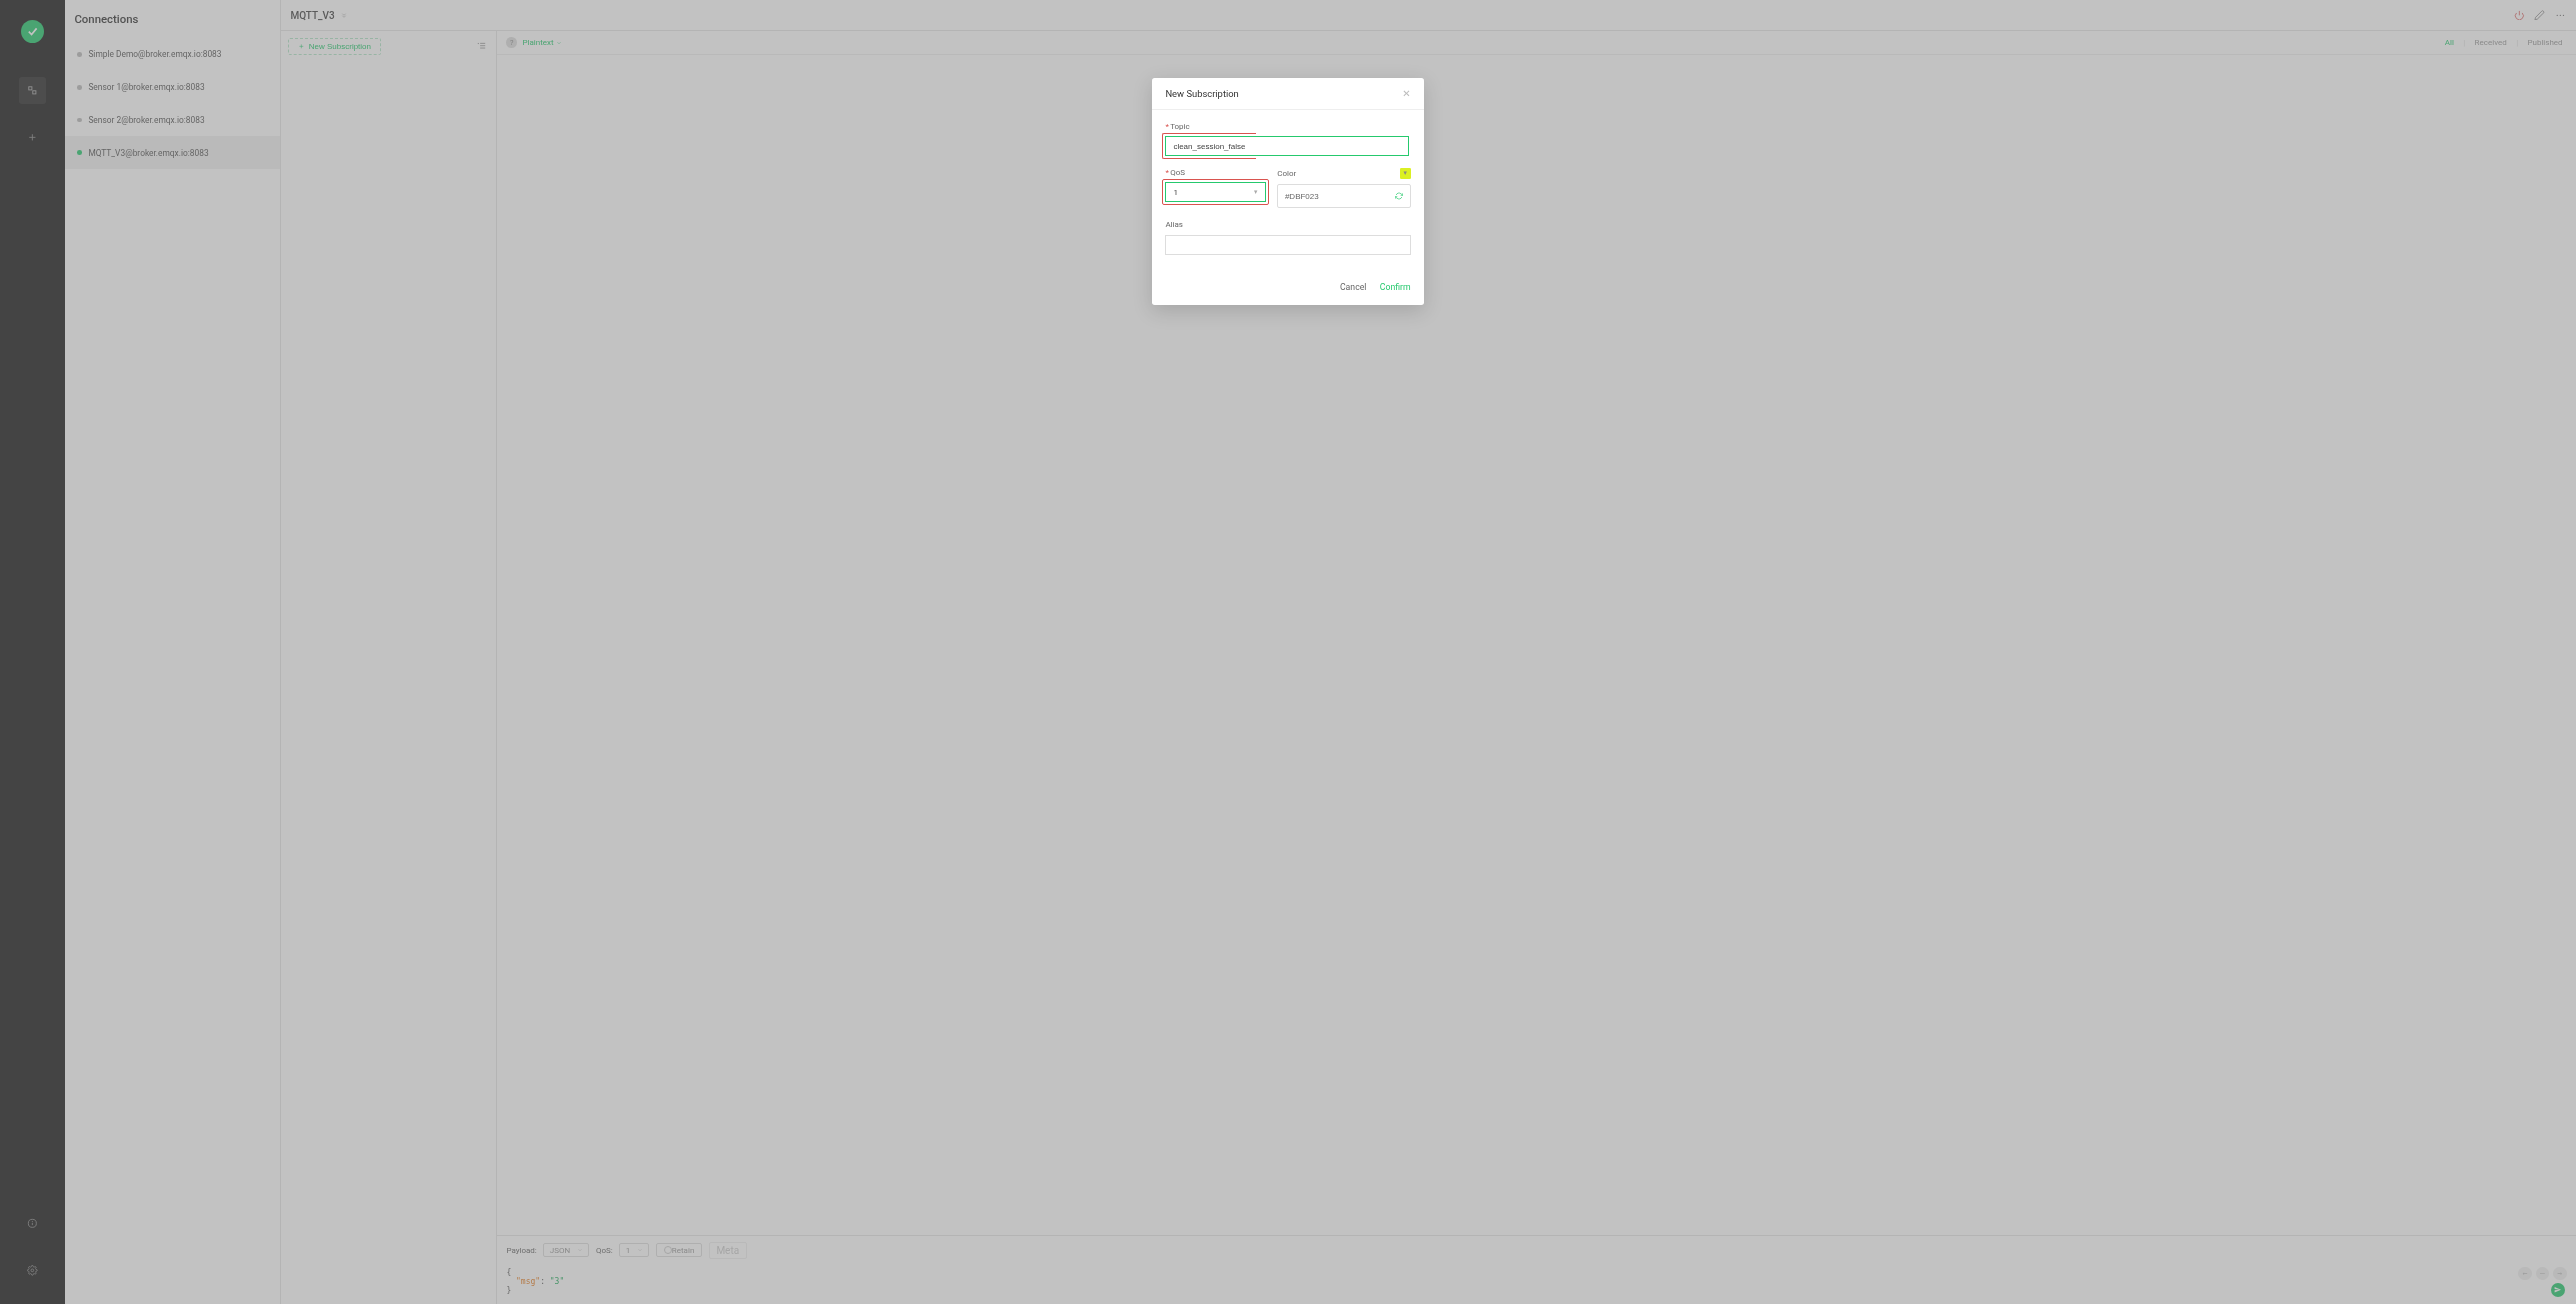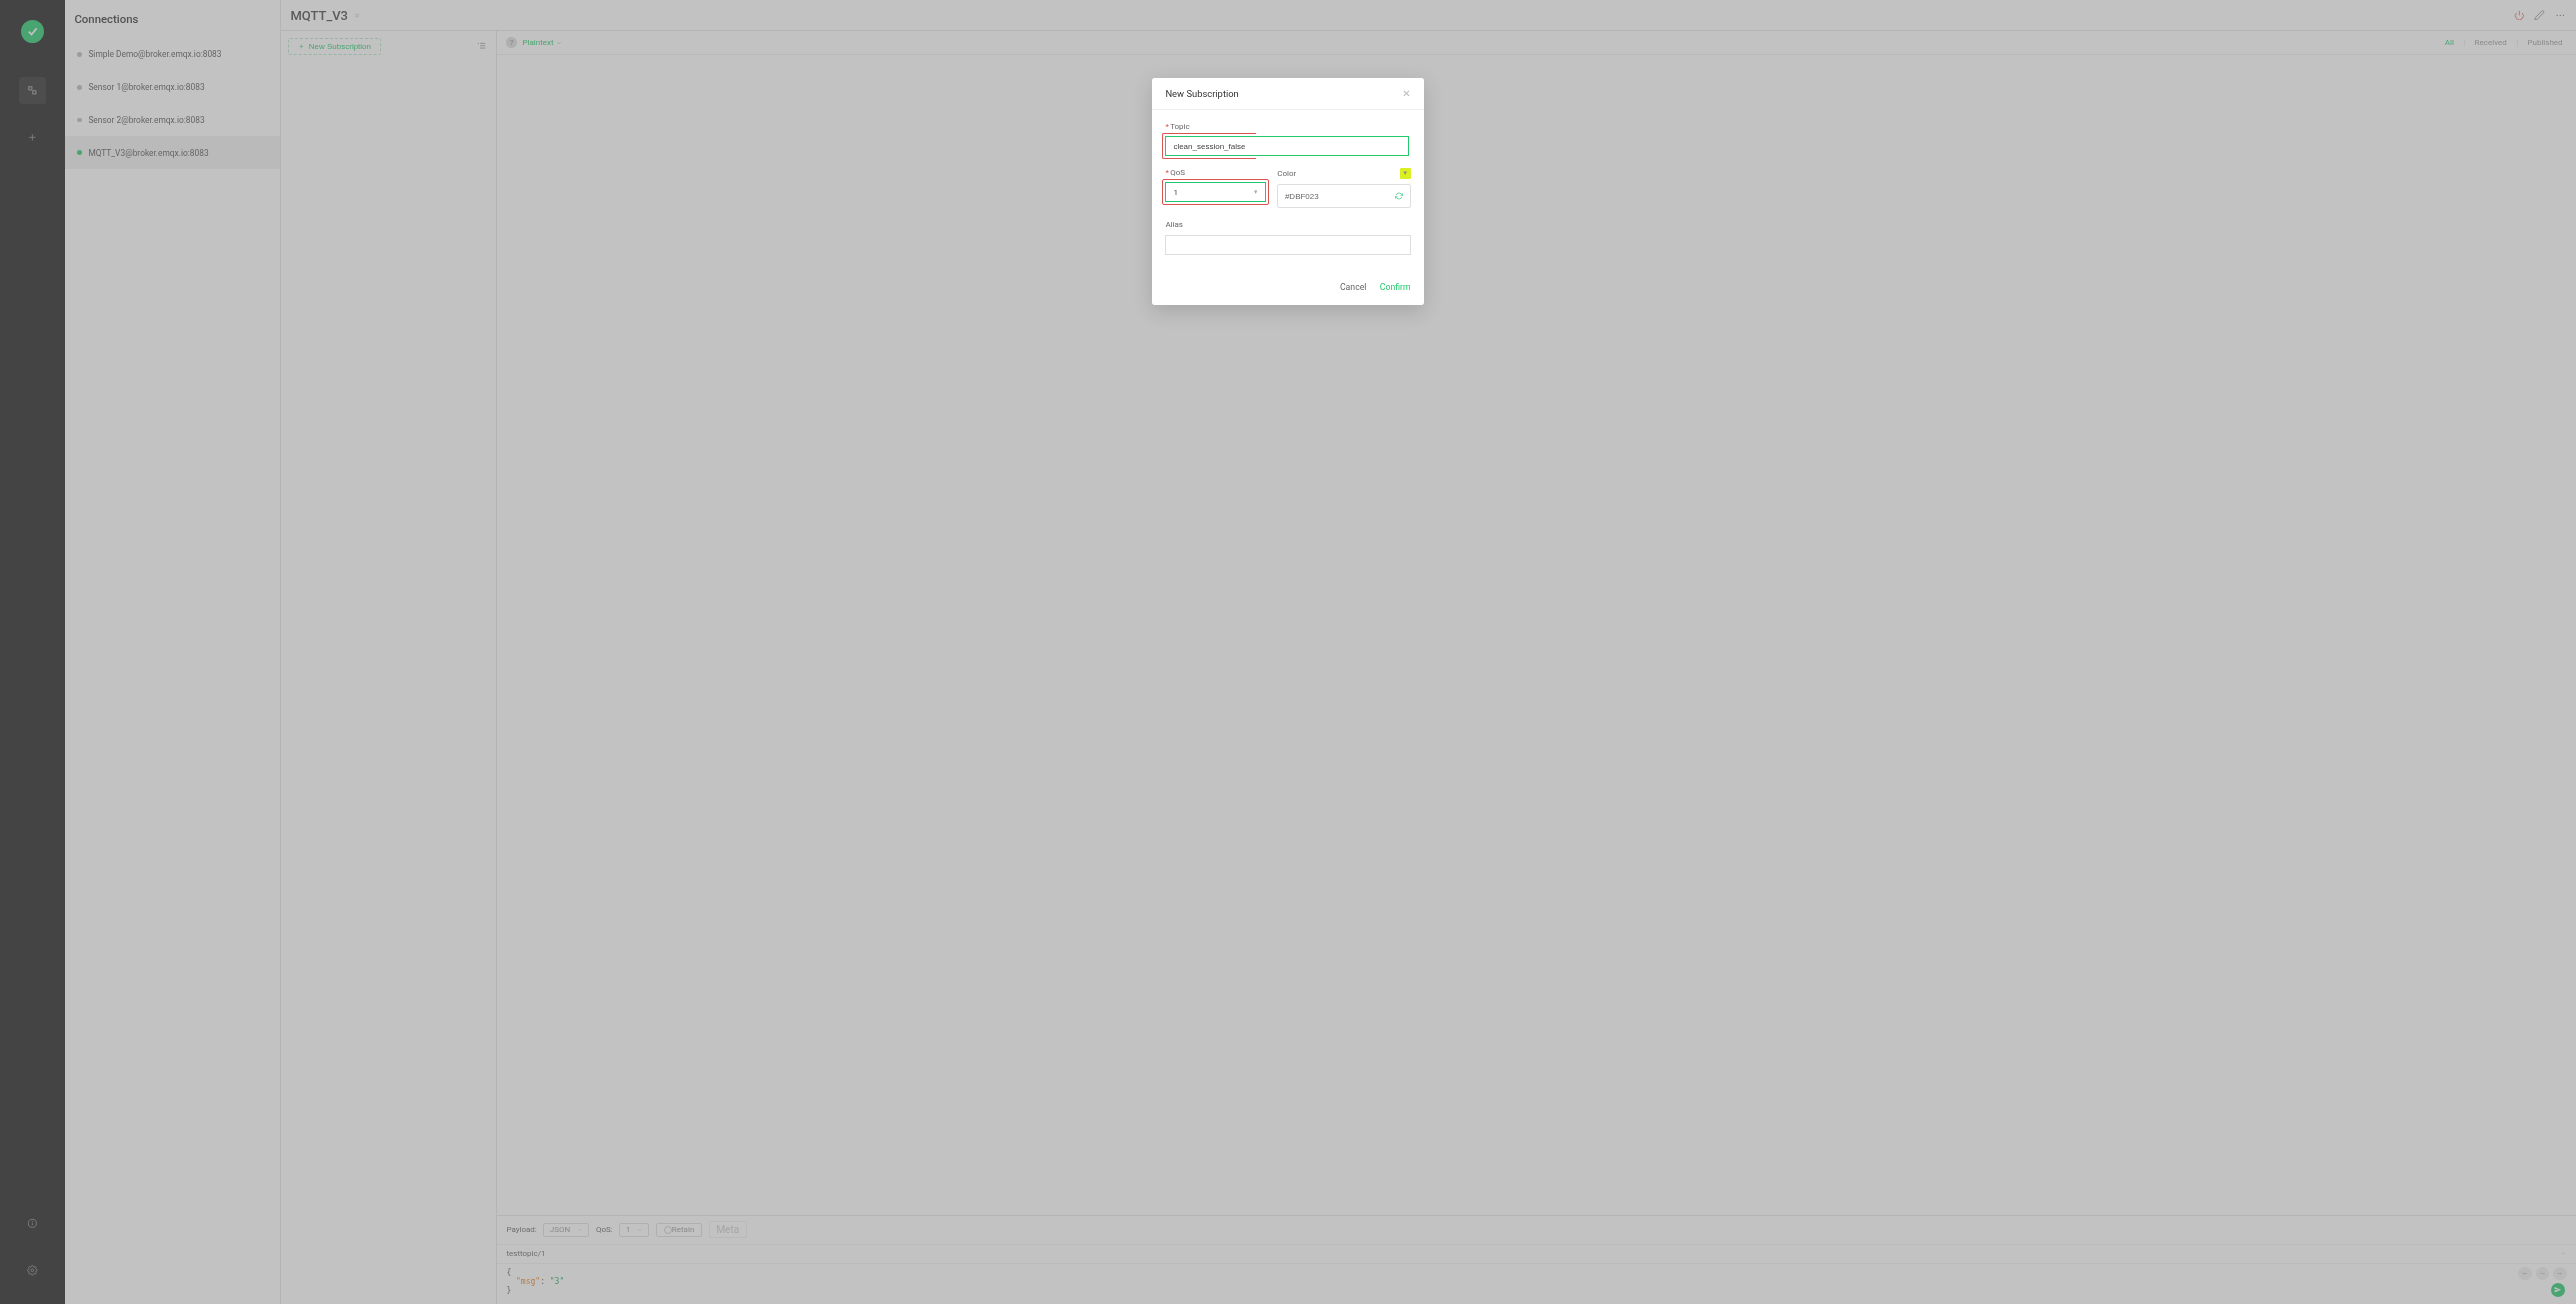--- a/index.html
+++ b/index.html
@@ -85,21 +85,21 @@
       flex-direction: column;
       background: #fff;
     }
     .main-header {
       height: 31px;
       display: flex;
       align-items: center;
       padding: 0 9.4px;
       border-bottom: 0.7px solid #e5e5e5;
     }
-    .conn-title { font-size: 13px; font-weight: 500; color: #444; margin-right: 5.4px; }
+    .conn-title { font-size: 10px; font-weight: 500; color: #444; margin-right: 5.4px; }
     .chev-down { color: #aaa; cursor: pointer; }
     .hdr-spacer { flex: 1; }
     .hdr-icon {
       width: 13.4px; height: 13.4px;
       margin-left: 6.7px;
       cursor: pointer;
       display: flex; align-items: center; justify-content: center;
     }
     .hdr-icon.power { color: #d66; }
     .hdr-icon.edit { color: #888; }
@@ -457,28 +457,20 @@
               <svg width="6" height="6" viewBox="0 0 24 24" fill="none" stroke="#bbb" stroke-width="2">
                   <polyline points="6 9 12 15 18 9"></polyline>
                 </svg>
             </span>
             <span class="ed-radio">
               <span class="radio-circle"></span>
               <span>Retain</span>
             </span>
             <span class="meta-btn">Meta</span>
           </div>
-          <div class="topic-input">
-            <span>testtopic/1</span>
-            <span class="exp">
-              <svg width="6.7" height="6.7" viewBox="0 0 24 24" fill="none" stroke="currentColor" stroke-width="2">
-                  <polyline points="6 9 12 15 18 9"></polyline>
-                </svg>
-            </span>
-          </div>
           <div class="code-area">
             <div class="send-actions">
               <span class="round-btn">←</span>
               <span class="round-btn">–</span>
               <span class="round-btn">→</span>
             </div>
             <div><span class="p">{</span></div>
             <div>&nbsp;&nbsp;<span class="k">"msg"</span><span class="p">:</span> <span class="v">"3"</span></div>
             <div><span class="p">}</span></div>
             <span class="send-fab">

